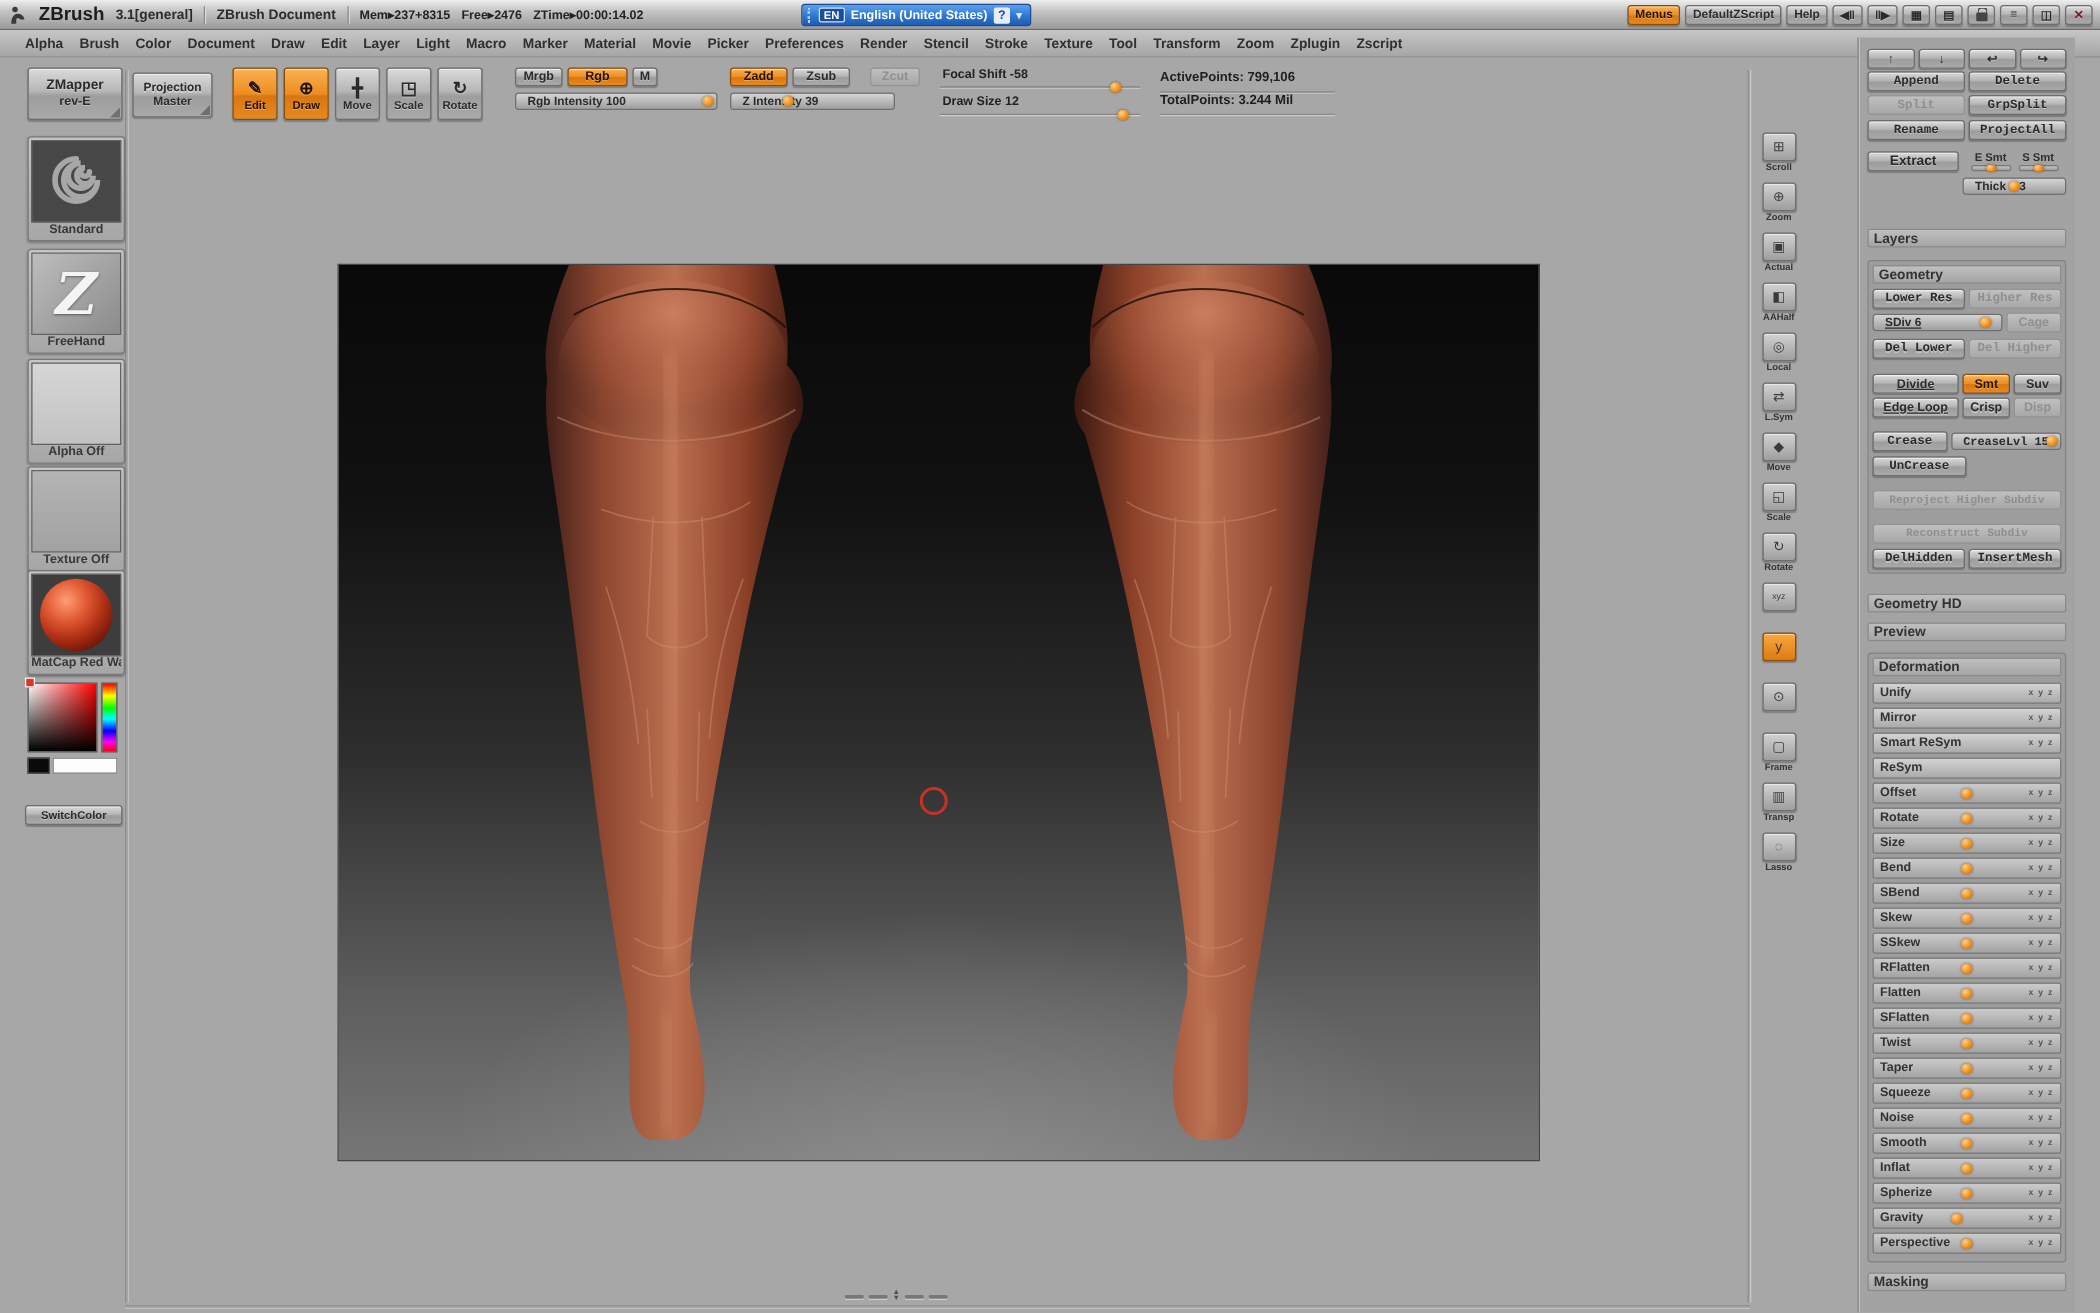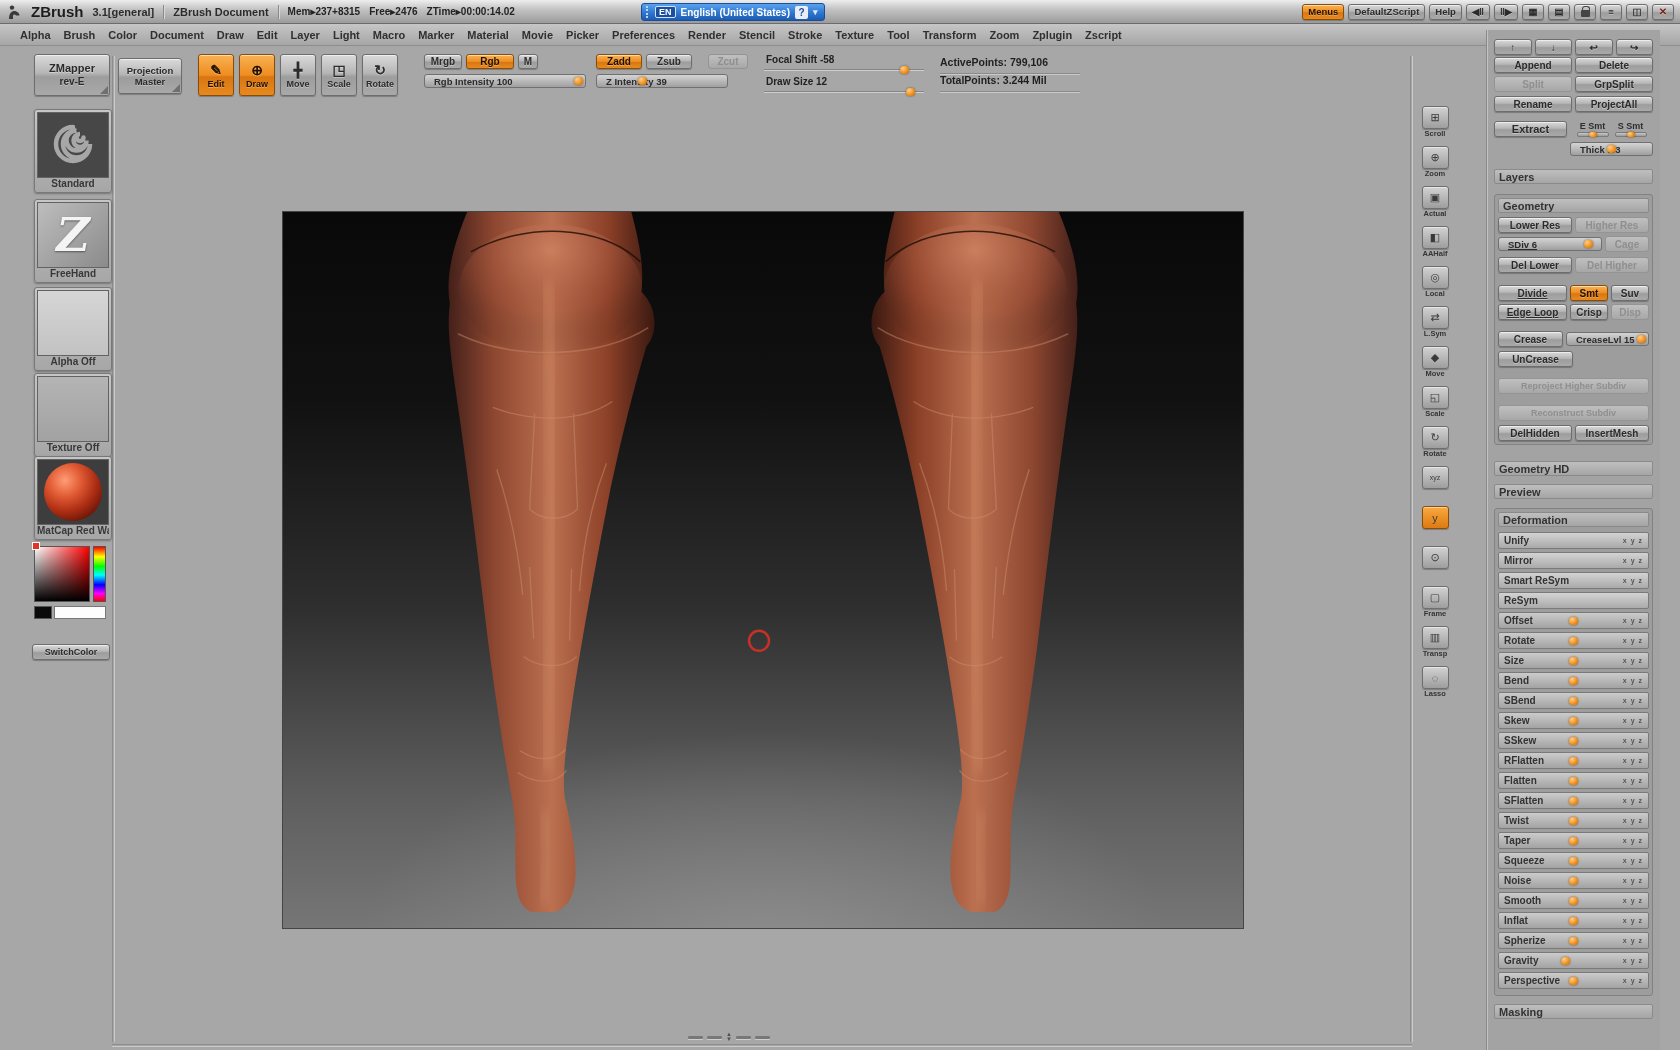--- a/index.html
+++ b/index.html
@@ -74,21 +74,21 @@
     border:1.5px solid #454545; border-bottom:none; border-radius:3px 3px 0 0; }
   
   .menubar {
     position:absolute; left:0; top:24px; width:1680px; height:22px;
     background:linear-gradient(180deg,#c6c6c6,#a6a6a6);
     border-bottom:1px solid #8e8e8e;
     display:flex; align-items:center; gap:13px; padding:0 0 0 20px;
   }
   .menu-item { font-size:11px; color:#303030; font-weight:bold; }
   
-  .workspace { position:absolute; left:12px; top:46px; width:1536px; height:1004px; background:#a7a7a7; }
+  .workspace { position:absolute; left:0; top:46px; width:1536px; height:1004px; background:#a7a7a7; }
   .workspace > * { position:absolute; }
   .groove-v { border-left:1px solid #8d8d8d; box-shadow:1px 0 0 #c9c9c9; width:2px; }
   .groove-h { border-top:1px solid #8d8d8d; box-shadow:0 1px 0 #c9c9c9; height:2px; }
   
   .zmapper { left:22px; top:8px; width:76px; height:42px; flex-direction:column; line-height:13px; position:absolute; }
   .projm   { left:106px; top:12px; width:64px; height:36px; flex-direction:column; line-height:11px; font-size:9.5px; position:absolute; }
   .fold::after { content:""; position:absolute; right:1px; bottom:1px;
     border-left:8px solid transparent; border-bottom:8px solid #6f6f6f; }
   .mode { width:36px; height:42px; top:8px; flex-direction:column; gap:1px; position:absolute; }
   .mode .mi { font-size:14px; line-height:16px; }
@@ -138,21 +138,21 @@
     border:1px solid #6e6e6e; border-radius:3px; display:flex; align-items:center; justify-content:center;
     font-size:11px; color:#3a3a3a; box-shadow:inset 0 1px 0 rgba(255,255,255,.5), 0 1px 1px rgba(0,0,0,.25); }
   .shelf-item.active .shelf-ico { background:linear-gradient(180deg,#f8a940,#de7a11); border-color:#8a4d08; }
   .shelf-lbl { font-size:7.5px; font-weight:bold; color:#343434; height:8px; line-height:8px; }
   
   .tool-panel { position:absolute; left:1486px; top:30px; width:174px; height:1020px;
     background:#a3a3a3; border-left:1px solid #898989; box-shadow:inset 1px 0 0 #c4c4c4;
     padding:6px 7px; }
   .prow { display:flex; gap:3px; align-items:center; }
   .prow .btn { height:16px; }
-  .f1 { flex:1; }
+  .f1 { flex:1;font-family:Liberation Mono, monospace; }
   .f16 { flex:1.6;text-decoration:underline; }
   .nbtn { flex:1; height:15px; font-size:10px; }
   .extract { width:73px; height:42px; font-size:11px; }
   .excol { flex:1; display:flex; flex-direction:column; gap:5px; }
   .minirow { display:flex; gap:6px; justify-content:center; }
   .mini { display:flex; flex-direction:column; align-items:center; gap:1px; }
   .mini .mlb { font-size:9px; font-weight:bold; color:#2e2e2e; }
   .mini .mtr { position:relative; width:32px; height:5px; background:linear-gradient(180deg,#c9c9c9,#9a9a9a);
     border:1px solid #7a7a7a; border-radius:2px; }
   .mini .sdot { width:8px; height:5px; top:-1px; left:calc(50% - 4px); }
@@ -522,21 +522,21 @@
             </span>
         </span>
       </div>
       <div class="slider h13">
         <span>Thick .03</span>
         <span class="sdot" style="left: calc(50% - 5px);"></span>
       </div>
     </div>
   </div>
 
-  <div class="phead" style="margin-top:13px">Layers</div>
+  <div class="phead" style="margin-top:27px">Layers</div>
 
   <div class="palette" style="margin-top:10px">
     <div class="phead">Geometry</div>
 
     <div class="prow" style="margin-top:4px">
       <span class="btn f1">Lower Res</span>
       <span class="btn f1 dis">Higher Res</span>
     </div>
     <div class="prow" style="margin-top:3px">
       <div class="slider h13 f16">

